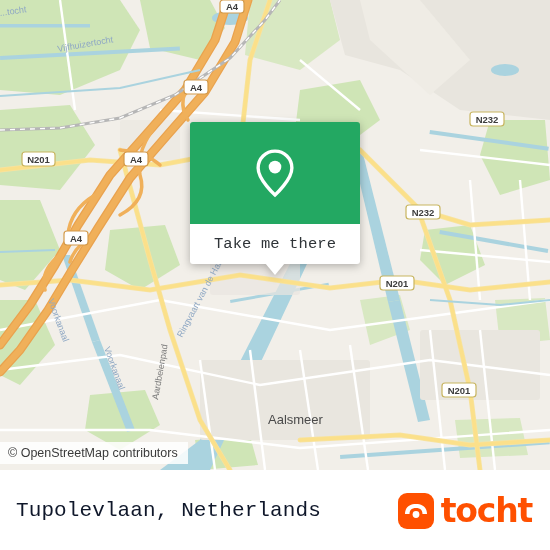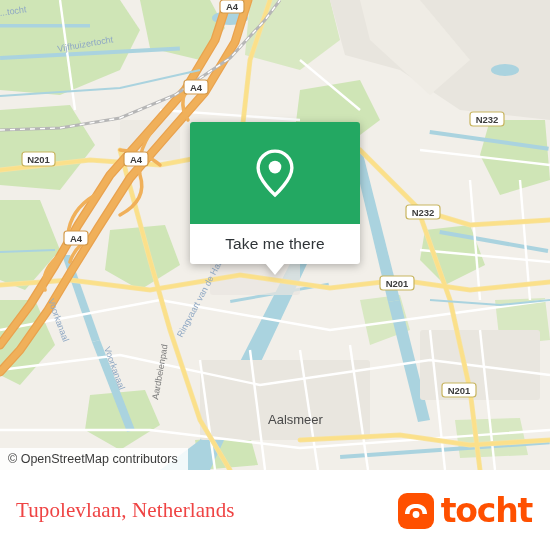--- a/index.html
+++ b/index.html
@@ -30,21 +30,21 @@
     height: 470px;
     overflow: hidden;
     background: #f2efe9;
   }
   .map svg { display: block; }
 
   
   .osm-attrib {
     position: absolute;
     left: 0;
-    bottom: 0;
+    bottom: 6px;
     height: 22px;
     line-height: 22px;
     padding: 0 10px 0 8px;
     background: rgba(255,255,255,0.85);
     color: #3a3a3a;
     font-size: 12.5px;
     font-family: "Liberation Sans", sans-serif;
     white-space: nowrap;
   }
 
@@ -76,21 +76,21 @@
     height: 40px;
     background: #ffffff;
     border-radius: 0 0 3px 3px;
     display: flex;
     align-items: center;
     justify-content: center;
   }
   .popup-bottom span {
     font-size: 15.5px;
     color: #2f3438;
-    font-family: Liberation Sans, sans-serif;
+    font-family: Liberation Mono, monospace;
     letter-spacing: 0.1px;
   }
   .popup-tail {
     position: absolute;
     left: 50%;
     margin-left: -10px;
     bottom: -11px;
     width: 0;
     height: 0;
     border-left: 10px solid transparent;
@@ -108,22 +108,22 @@
     background: #ffffff;
     display: flex;
     align-items: center;
     justify-content: space-between;
     padding: 0 18px 0 16px;
     box-sizing: border-box;
     border-top: 1px solid #ffffff;
   }
   .footer-title {
     font-size: 21px;
-    color: #ef4444;
-    font-family: Liberation Serif, serif;
+    color: #0f172a;
+    font-family: Liberation Mono, monospace;
     letter-spacing: 0.1px;
     white-space: nowrap;
   }
   .brand {
     display: flex;
     align-items: center;
     gap: 7px;
   }
   .brand-mark {
     width: 36px;

